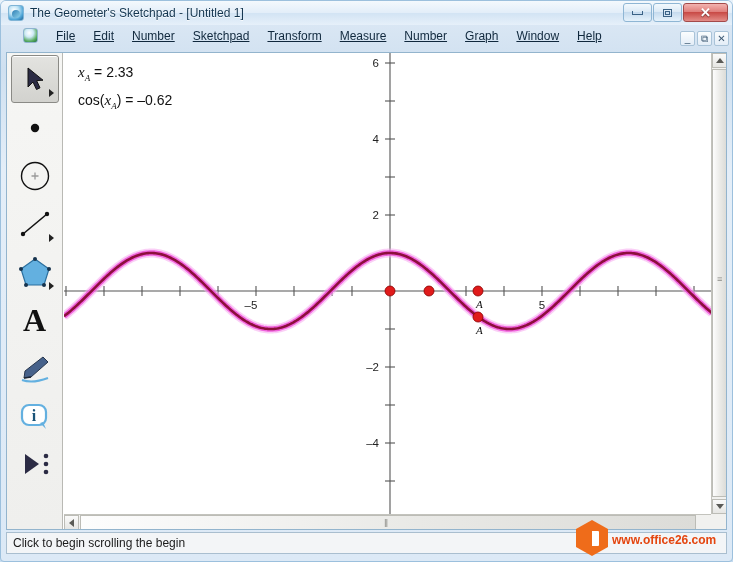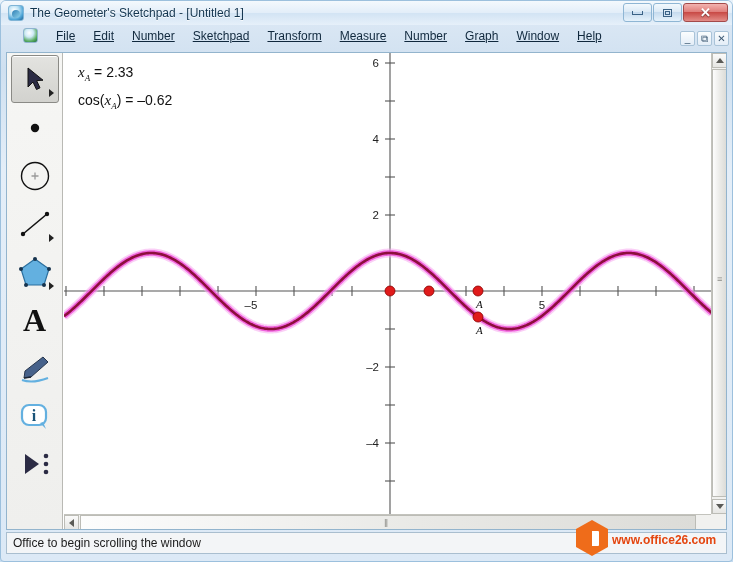--- a/index.html
+++ b/index.html
@@ -385,21 +385,21 @@
           <div class="tri tri-left"></div>
         </div>
       <div class="sb-thumb" style="left:16px;top:0;height:15px;width:616px;">
         <div class="grip" style="left:303px;top:3px;font-size:10px;">‖</div>
       </div>
     </div>
     <div class="corner"></div>
   </div>
 
   <div class="statusbar">
-    <span class="status-text">Office to begin scrolling the window</span>
+    <span class="status-text">Click to begin scrolling the begin</span>
   </div>
 
   <div class="logo">
     <div class="logo-hex"></div>
     <div class="logo-txt">
       <div class="logo-bot">www.office26.com</div>
     </div>
   </div>
 </div>
 

